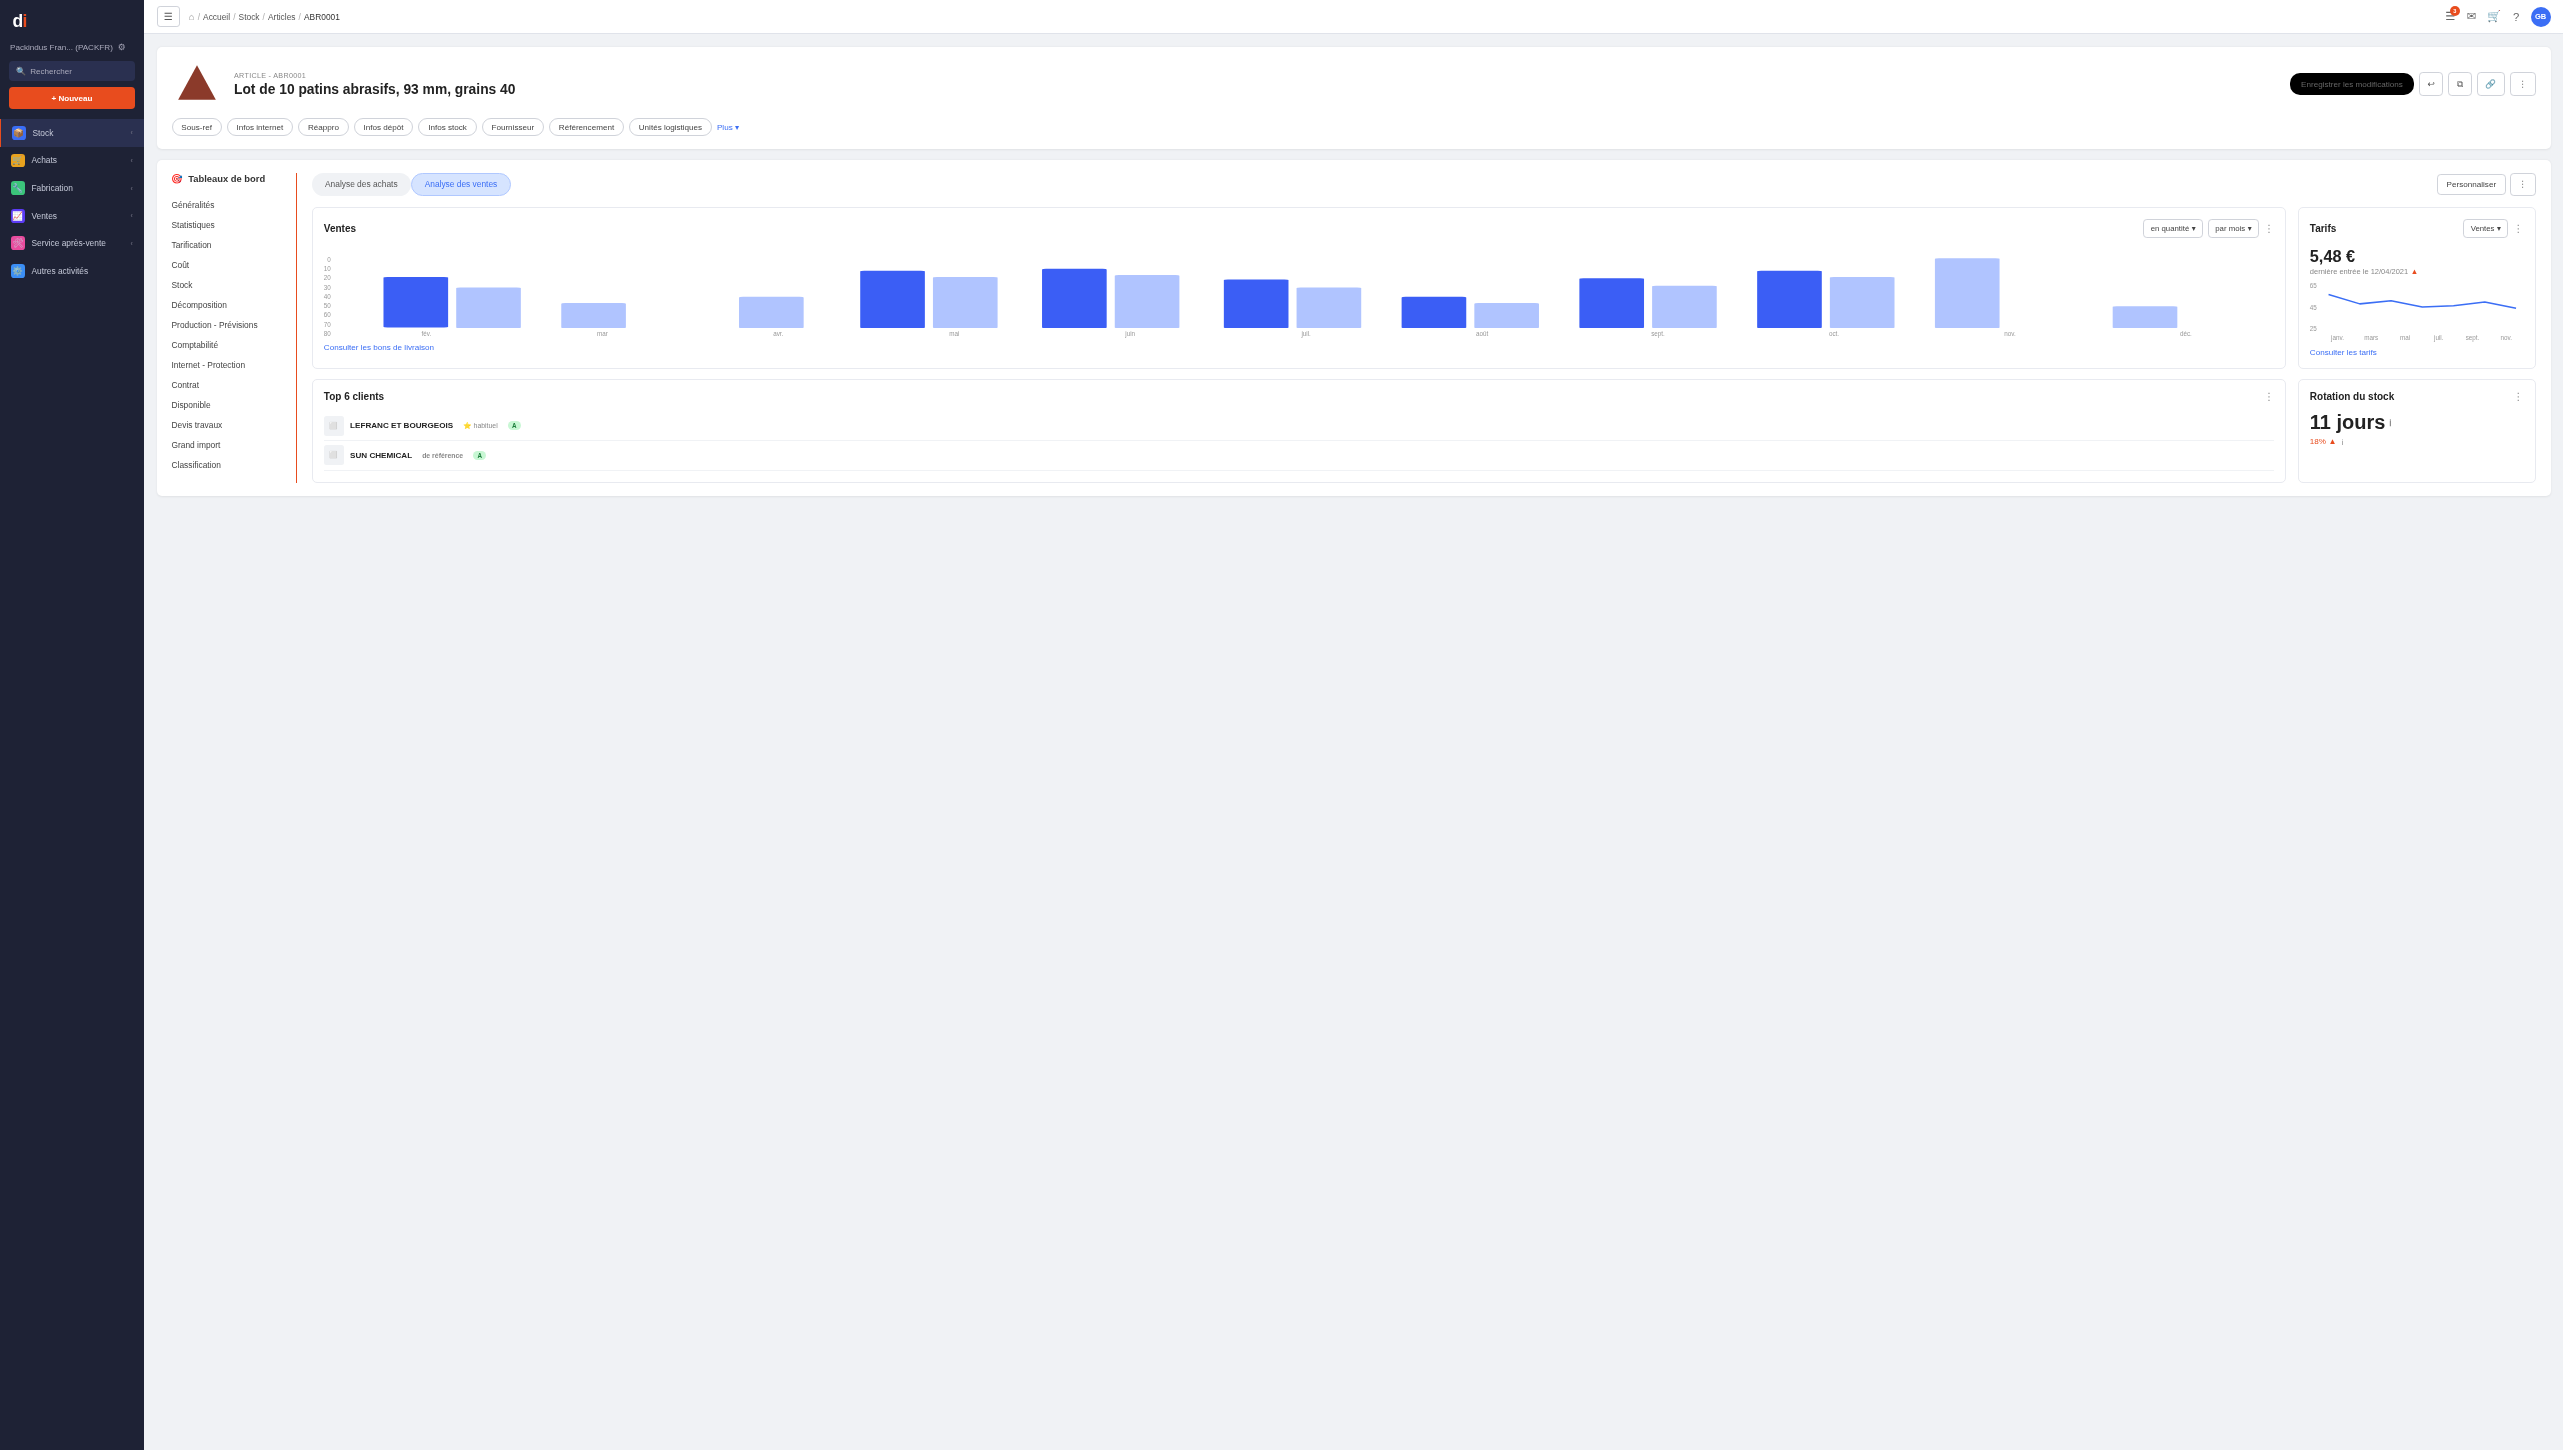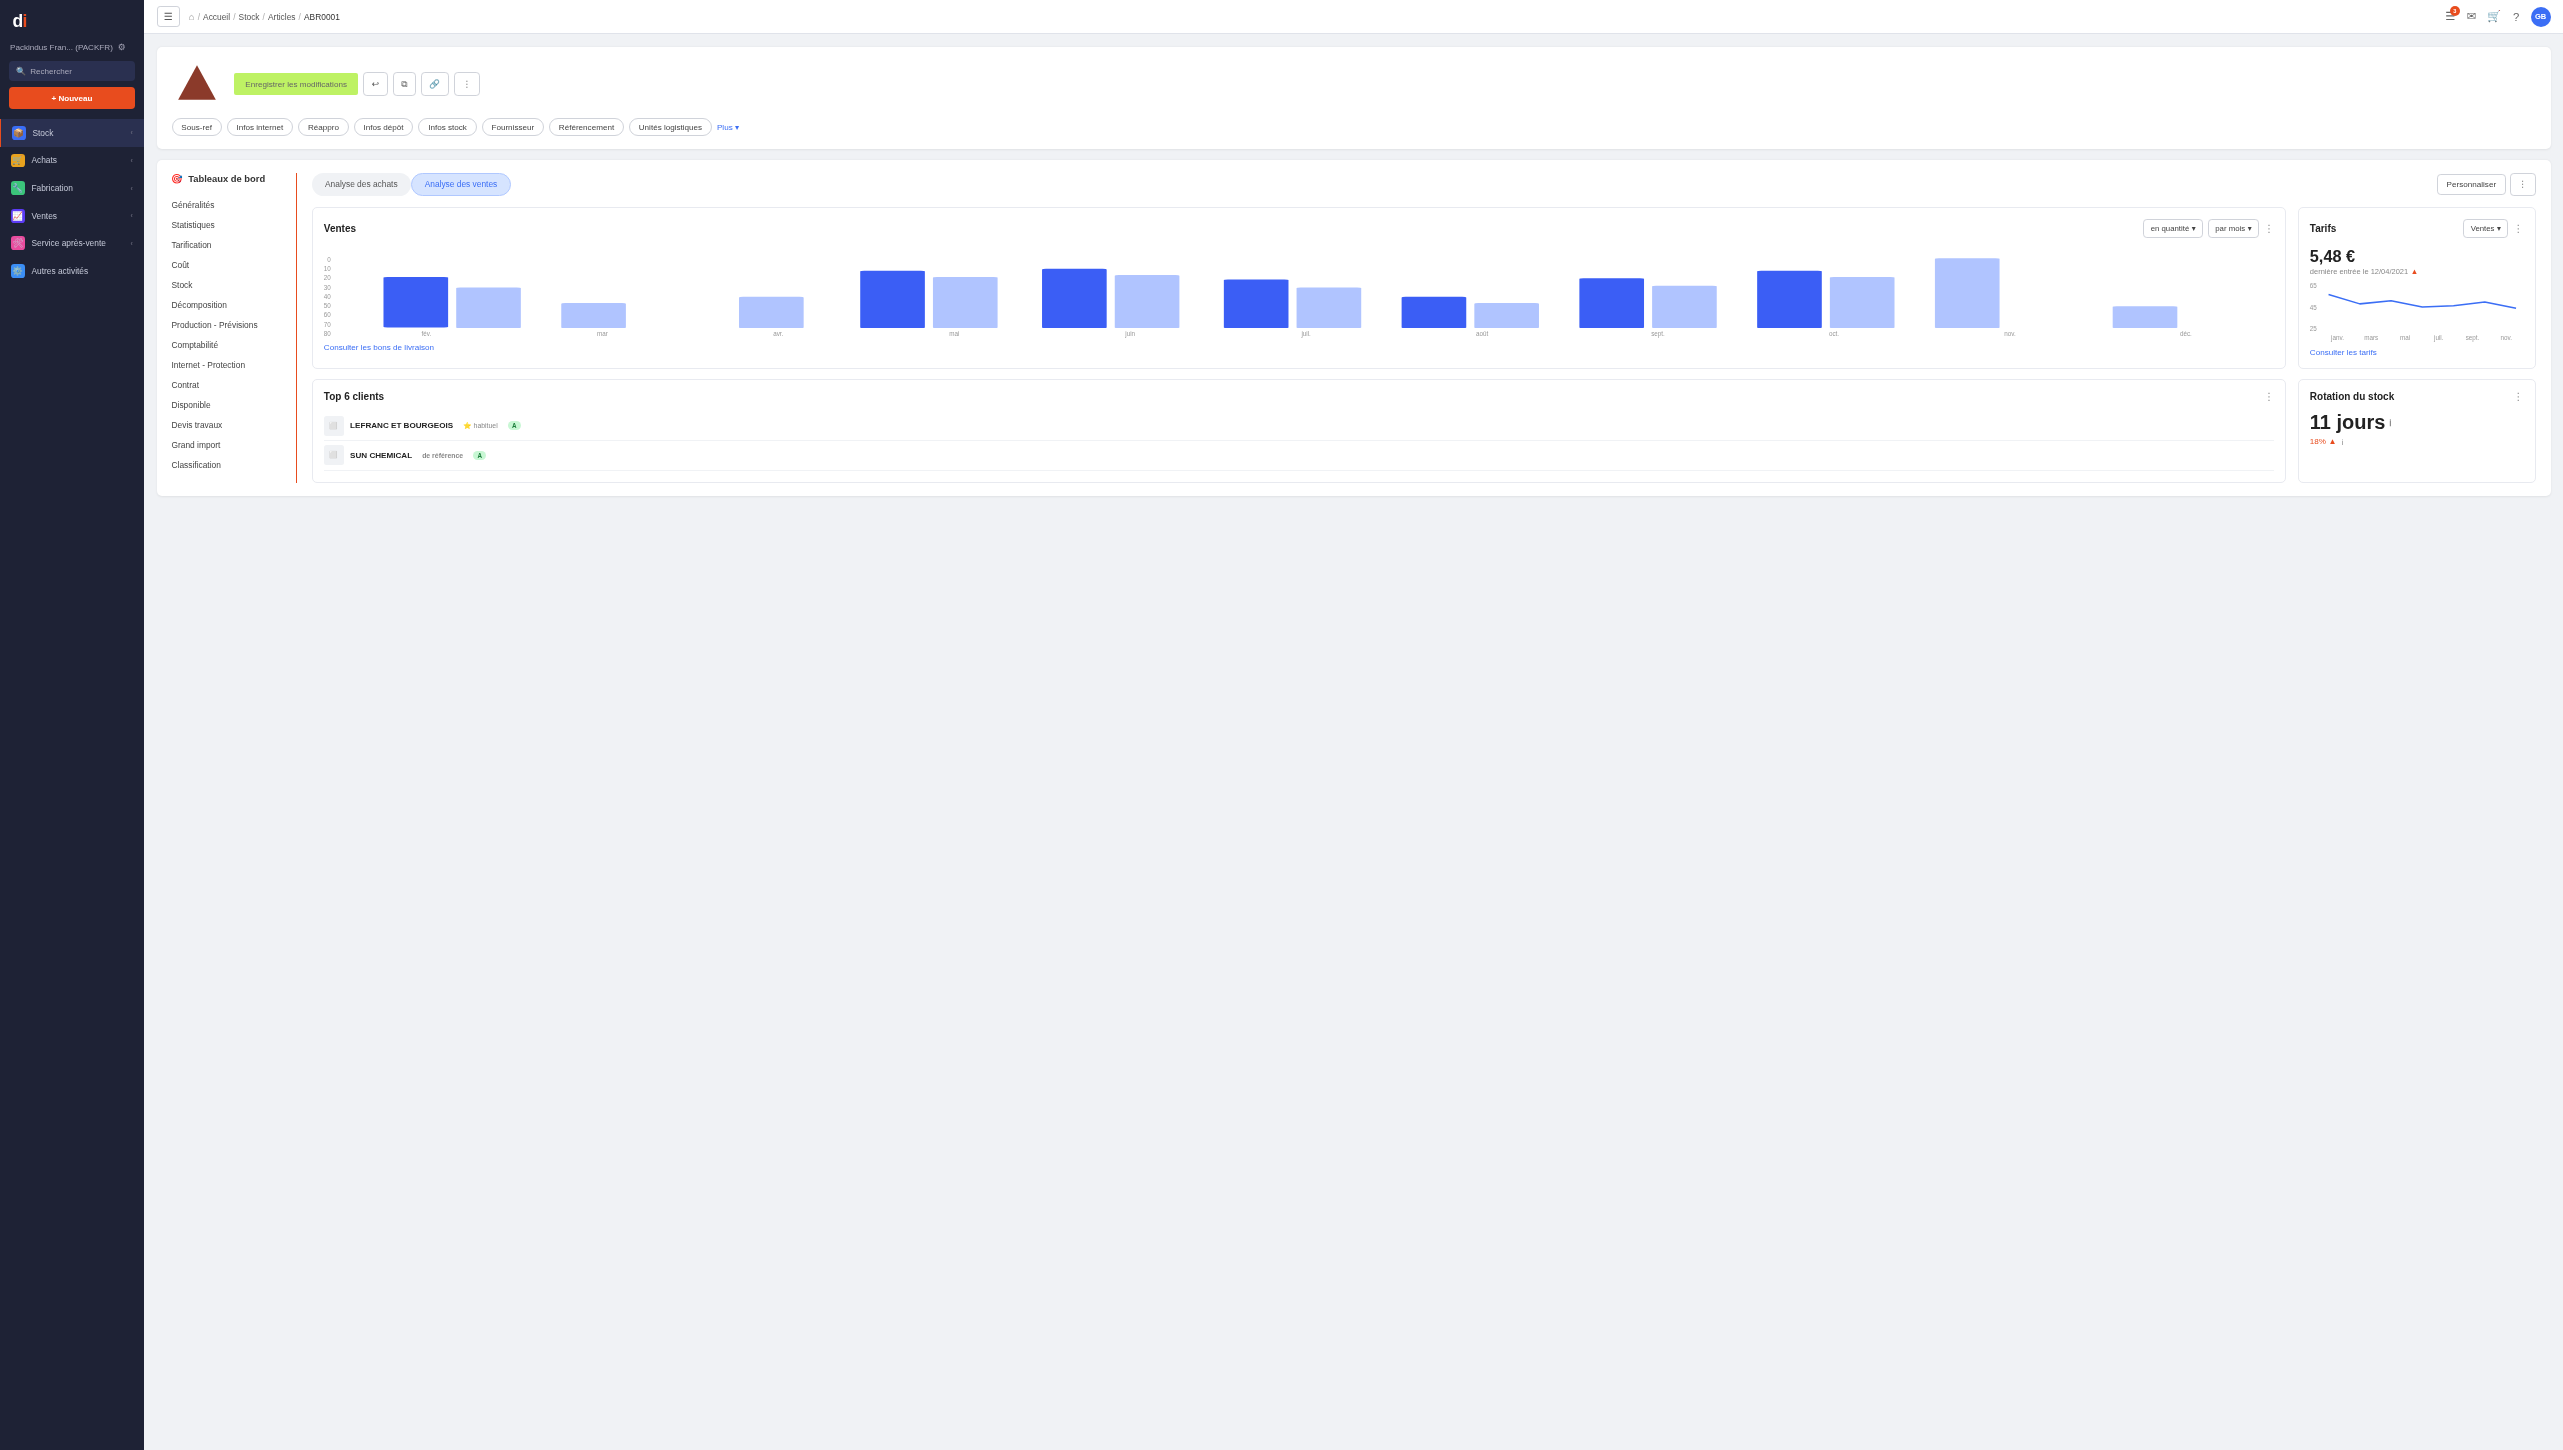--- a/index.html
+++ b/index.html
@@ -47,21 +47,21 @@
     .content { flex: 1; overflow-y: auto; padding: 12.5px; display: flex; flex-direction: column; gap: 11.3px; }
 
     
     .article-card { background: #fff; border-radius: 5px; padding: 12.5px 15px; display: flex; flex-direction: column; gap: 8.8px; box-shadow: 0 0.6px 2.5px rgba(0,0,0,0.07); }
     .article-header { display: flex; align-items: center; gap: 12.5px; }
     .article-image { width: 50px; height: 50px; display: flex; align-items: center; justify-content: center; }
     .article-info { flex: 1; }
     .article-ref { font-size: 7.2px; color: #888; font-weight: 500; letter-spacing: 0.3px; text-transform: uppercase; }
     .article-title { font-size: 13.8px; font-weight: 600; color: #222; margin-top: 1.9px; }
     .article-actions { display: flex; align-items: center; gap: 5px; }
-    .btn-save { background: #bef264; color: #666; border: none; border-radius: 2px; padding: 6.3px 11.3px; font-size: 8.1px; cursor: pointer; }
+    .btn-save { background: #000000; color: #666; border: none; border-radius: 10px; padding: 6.3px 11.3px; font-size: 8.1px; cursor: pointer; }
     .btn-icon { background: none; border: 0.6px solid #d0d3da; border-radius: 3.8px; padding: 5.6px 7.5px; cursor: pointer; color: #555; font-size: 8.8px; }
     .article-tabs { display: flex; flex-wrap: wrap; gap: 5px; }
     .article-tab { border: 0.6px solid #d0d3da; border-radius: 12.5px; padding: 3.8px 8.8px; font-size: 8.1px; color: #444; cursor: pointer; background: #fff; }
     .tab-more { color: #3b6ef5; border: none; background: none; font-size: 8.1px; cursor: pointer; display: flex; align-items: center; gap: 1.9px; }
 
     
     .dashboard-section { background: #fff; border-radius: 5px; padding: 12.5px 15px; box-shadow: 0 0.6px 2.5px rgba(0,0,0,0.07); display: flex; gap: 0; }
     .dashboard-sidebar { width: 125px; flex-shrink: 0; border-right: 1.9px solid #e84c1e; padding-right: 12.5px; }
     .dashboard-sidebar-title { display: flex; align-items: center; gap: 5px; font-size: 9.4px; font-weight: 600; color: #333; margin-bottom: 11.3px; }
     .dashboard-menu-item { padding: 5px 0; font-size: 8.4px; color: #444; cursor: pointer; }
@@ -191,20 +191,24 @@
 
   <div class="content">
 
     <div class="article-card">
       <div class="article-header">
         <div class="article-image">
           <svg width="44" height="44" viewBox="0 0 70 70">
             <polygon points="35,5 65,60 5,60" fill="#8b3a2a"></polygon>
           </svg>
         </div>
+        <div class="article-info">
+          <div class="article-ref">ARTICLE - ABR0001</div>
+          <div class="article-title">Lot de 10 patins abrasifs, 93 mm, grains 40</div>
+        </div>
         <div class="article-actions">
           <button class="btn-save">Enregistrer les modifications</button>
           <button class="btn-icon">↩</button>
           <button class="btn-icon">⧉</button>
           <button class="btn-icon">🔗</button>
           <button class="btn-icon">⋮</button>
         </div>
       </div>
       <div class="article-tabs">
         <button class="article-tab">Sous-ref</button>

